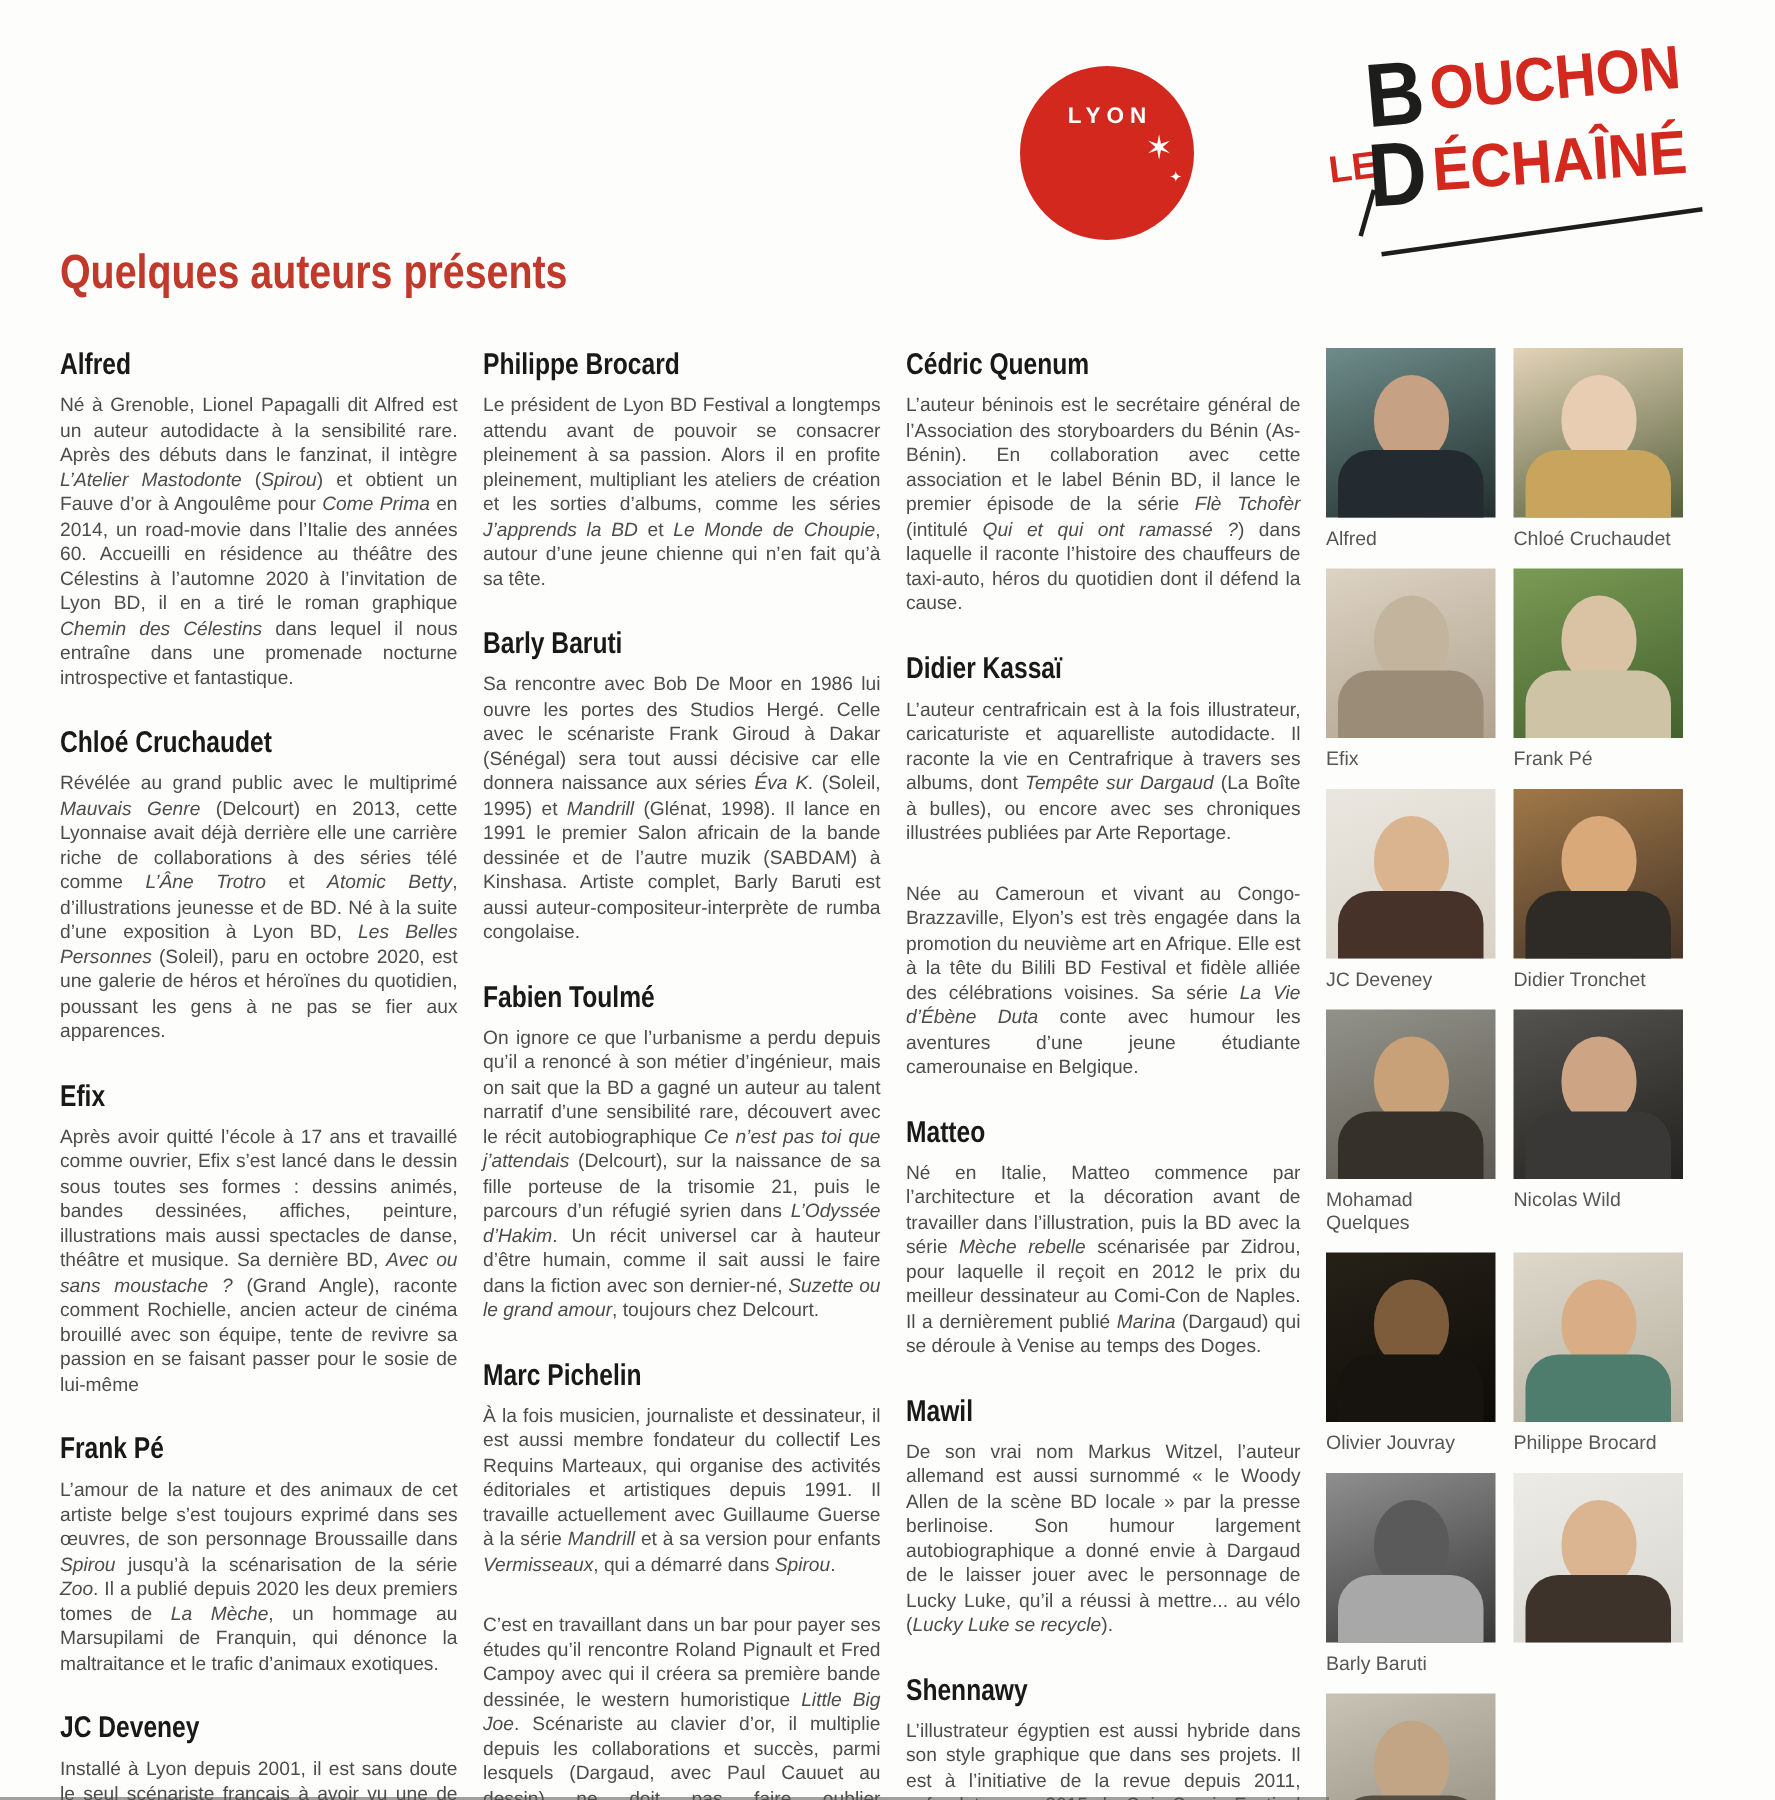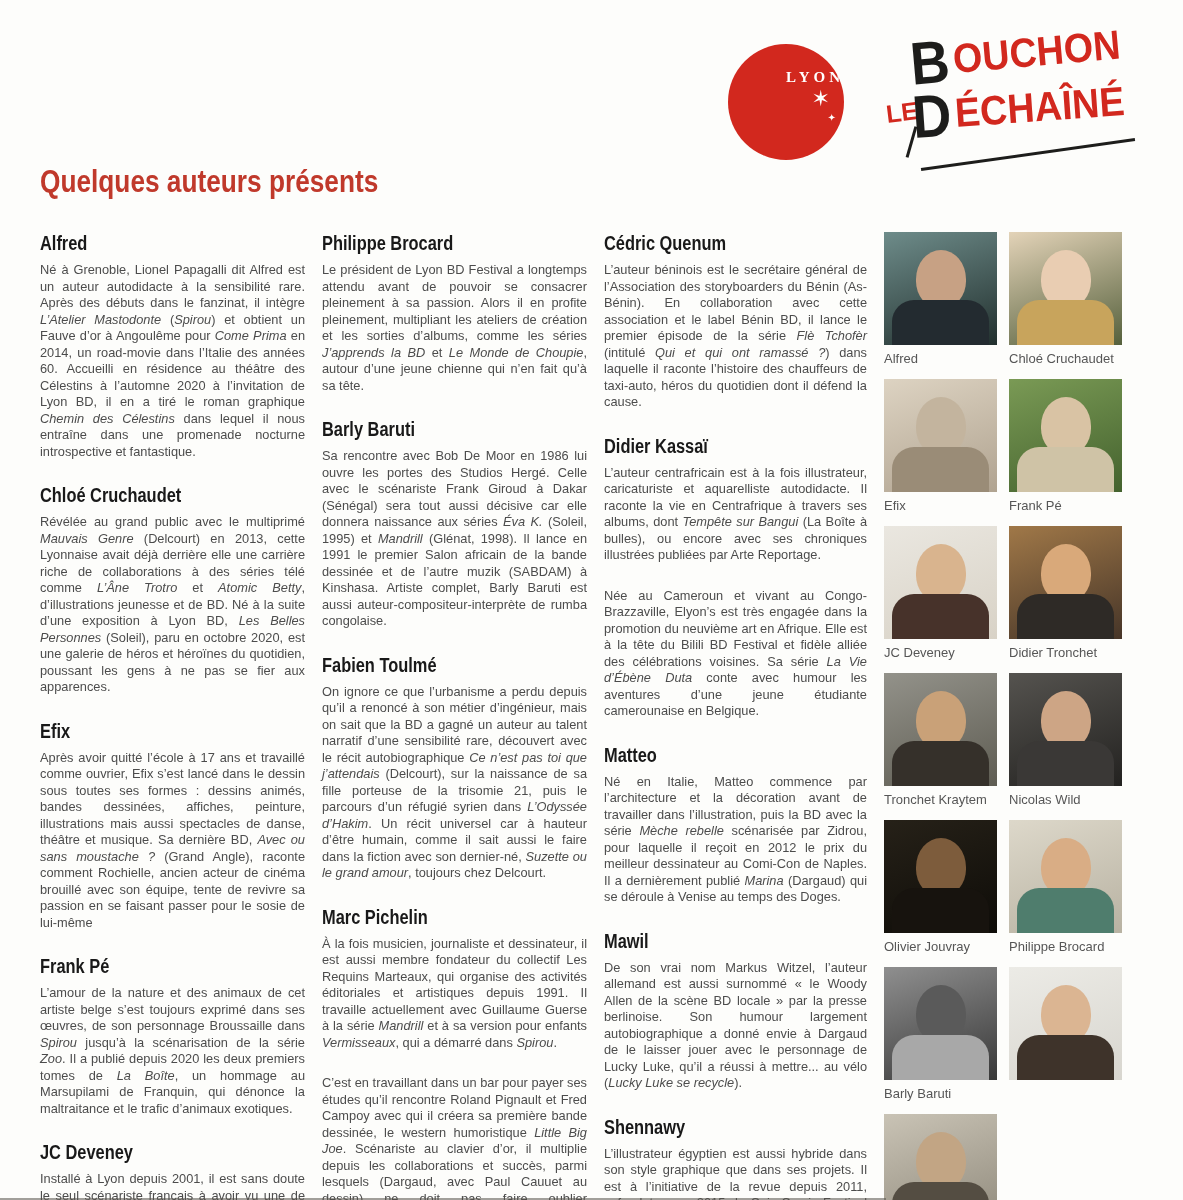--- a/index.html
+++ b/index.html
@@ -2,22 +2,22 @@
 <html style="--accent: #c0392b; --logo-red: #d2281e; --logo-black: #1d1d1b;"><head>
 <meta charset="utf-8">
 <style>
   html,body{margin:0;padding:0;}
   body{
     width:1183px;height:1200px;position:relative;overflow:hidden;
     background:#fdfdfb;font-family:"Liberation Sans",sans-serif;
   }
   
   .lyonbd{
-    position:absolute;left:728px;top:44px;width:116px;height:116px;border-radius:50%;
-    background:var(--logo-red,#d2281e);color:#fff;text-align:right;font-family:Liberation Serif, serif;
+    position:absolute;left:680px;top:44px;width:116px;height:116px;border-radius:50%;
+    background:var(--logo-red,#d2281e);color:#fff;text-align:center;
   }
   .lyonbd .city{font-size:15px;font-weight:bold;letter-spacing:4px;padding-top:25px;text-indent:4px;}
   .lyonbd .bd{font-size:57px;font-weight:bold;line-height:.92;letter-spacing:-2px;margin-left:-8px;}
   .lyonbd .star{position:absolute;right:14px;top:42px;font-size:22px;color:#fff;}
   .lyonbd .star2{position:absolute;right:8px;top:68px;font-size:10px;color:#fff;}
   .bouchon{position:absolute;left:886px;top:34px;width:260px;height:135px;color:var(--logo-red,#d2281e);}
   .bouchon .le{position:absolute;left:0px;top:64px;font-weight:bold;font-size:25px;transform:rotate(-7deg);}
   .bouchon .row{position:absolute;display:flex;align-items:flex-start;white-space:nowrap;}
   .bouchon .row1{left:24px;top:-6px;transform:rotate(-5deg);}
   .bouchon .row2{left:26px;top:49px;transform:rotate(-4deg);}
@@ -80,21 +80,21 @@
   <div class="section">
     <h2><span class="cond">Chloé Cruchaudet</span></h2>
     <p class="bio">Révélée au grand public avec le multiprimé <i>Mauvais Genre</i> (Delcourt) en 2013, cette Lyonnaise avait déjà derrière elle une carrière riche de collaborations à des séries télé comme <i>L’Âne Trotro</i> et <i>Atomic Betty</i>, d’illustrations jeunesse et de BD. Né à la suite d’une exposition à Lyon BD, <i>Les Belles Personnes</i> (Soleil), paru en octobre 2020, est une galerie de héros et héroïnes du quotidien, poussant les gens à ne pas se fier aux apparences.</p>
   </div>
   <div class="section">
     <h2><span class="cond">Efix</span></h2>
     <p class="bio">Après avoir quitté l’école à 17 ans et travaillé comme ouvrier, Efix s’est lancé dans le dessin sous toutes ses formes : dessins animés, bandes dessinées, affiches, peinture, illustrations mais aussi spectacles de danse, théâtre et musique. Sa dernière BD, <i>Avec ou sans moustache ?</i> (Grand Angle), raconte comment Rochielle, ancien acteur de cinéma brouillé avec son équipe, tente de revivre sa passion en se faisant passer pour le sosie de lui-même</p>
   </div>
   <div class="section">
     <h2><span class="cond">Frank Pé</span></h2>
-    <p class="bio">L’amour de la nature et des animaux de cet artiste belge s’est toujours exprimé dans ses œuvres, de son personnage Broussaille dans <i>Spirou</i> jusqu’à la scénarisation de la série <i>Zoo</i>. Il a publié depuis 2020 les deux premiers tomes de <i>La Boîte</i>, un hommage au Marsupilami de Franquin, qui dénonce la maltraitance et le trafic d’animaux exotiques.</p>
+    <p class="bio">L’amour de la nature et des animaux de cet artiste belge s’est toujours exprimé dans ses œuvres, de son personnage Broussaille dans <i>Spirou</i> jusqu’à la scénarisation de la série <i>Zoo</i>. Il a publié depuis 2020 les deux premiers tomes de <i>La Mèche</i>, un hommage au Marsupilami de Franquin, qui dénonce la maltraitance et le trafic d’animaux exotiques.</p>
   </div>
   <div class="section">
     <h2><span class="cond">JC Deveney</span></h2>
     <p class="bio">Installé à Lyon depuis 2001, il est sans doute le seul scénariste français à avoir vu une de ses œuvres publiée au Japon avant de l’être en France... Il faut dire qu’il s’agit d’une adaptation des nouvelles du grand Haruki Murakami.</p>
   </div>
 </div>
 
 <div class="tcol" id="col2">
   <div class="section">
     <h2><span class="cond">Philippe Brocard</span></h2>
@@ -117,21 +117,21 @@
   </div>
 </div>
 
 <div class="tcol" id="col3">
   <div class="section">
     <h2><span class="cond">Cédric Quenum</span></h2>
     <p class="bio">L’auteur béninois est le secrétaire général de l’Association des storyboarders du Bénin (As-Bénin). En collaboration avec cette association et le label Bénin BD, il lance le premier épisode de la série <i>Flè Tchofèr</i> (intitulé <i>Qui et qui ont ramassé ?</i>) dans laquelle il raconte l’histoire des chauffeurs de taxi-auto, héros du quotidien dont il défend la cause.</p>
   </div>
   <div class="section">
     <h2><span class="cond">Didier Kassaï</span></h2>
-    <p class="bio">L’auteur centrafricain est à la fois illustrateur, caricaturiste et aquarelliste autodidacte. Il raconte la vie en Centrafrique à travers ses albums, dont <i>Tempête sur Bangui</i> (La Boîte à bulles), ou encore avec ses chroniques illustrées publiées par Arte Reportage.</p>
+    <p class="bio">L’auteur centrafricain est à la fois illustrateur, caricaturiste et aquarelliste autodidacte. Il raconte la vie en Centrafrique à travers ses albums, dont <i>Tempête sur Dargaud</i> (La Boîte à bulles), ou encore avec ses chroniques illustrées publiées par Arte Reportage.</p>
   </div>
   <div class="section">
     <p class="bio">Née au Cameroun et vivant au Congo-Brazzaville, Elyon’s est très engagée dans la promotion du neuvième art en Afrique. Elle est à la tête du Bilili BD Festival et fidèle alliée des célébrations voisines. Sa série <i>La Vie d’Ébène Duta</i> conte avec humour les aventures d’une jeune étudiante camerounaise en Belgique.</p>
   </div>
   <div class="section">
     <h2><span class="cond">Matteo</span></h2>
     <p class="bio">Né en Italie, Matteo commence par l’architecture et la décoration avant de travailler dans l’illustration, puis la BD avec la série <i>Mèche rebelle</i> scénarisée par Zidrou, pour laquelle il reçoit en 2012 le prix du meilleur dessinateur au Comi-Con de Naples. Il a dernièrement publié <i>Marina</i> (Dargaud) qui se déroule à Venise au temps des Doges.</p>
   </div>
   <div class="section">
     <h2><span class="cond">Mawil</span></h2>
@@ -184,21 +184,21 @@
         <div class="ph-head" style="background: rgb(217, 169, 122);"></div>
         <div class="ph-torso" style="background: rgb(46, 42, 38);"></div>
       </div>
     <figcaption class="photo-caption">Didier Tronchet</figcaption>
   </figure>
   <figure class="photo-card">
     <div class="photo" style="background: linear-gradient(160deg, rgb(147, 146, 138) 0%, rgb(94, 92, 82) 100%);">
         <div class="ph-head" style="background: rgb(201, 161, 120);"></div>
         <div class="ph-torso" style="background: rgb(53, 48, 42);"></div>
       </div>
-    <figcaption class="photo-caption">Tronchet Kraytem</figcaption>
+    <figcaption class="photo-caption">Mohamad Quelques</figcaption>
   </figure>
   <figure class="photo-card">
     <div class="photo" style="background: linear-gradient(160deg, rgb(85, 83, 79) 0%, rgb(35, 34, 32) 100%);">
         <div class="ph-head" style="background: rgb(205, 165, 133);"></div>
         <div class="ph-torso" style="background: rgb(58, 56, 54);"></div>
       </div>
     <figcaption class="photo-caption">Nicolas Wild</figcaption>
   </figure>
   <figure class="photo-card">
     <div class="photo" style="background: linear-gradient(160deg, rgb(38, 33, 24) 0%, rgb(14, 12, 8) 100%);">

